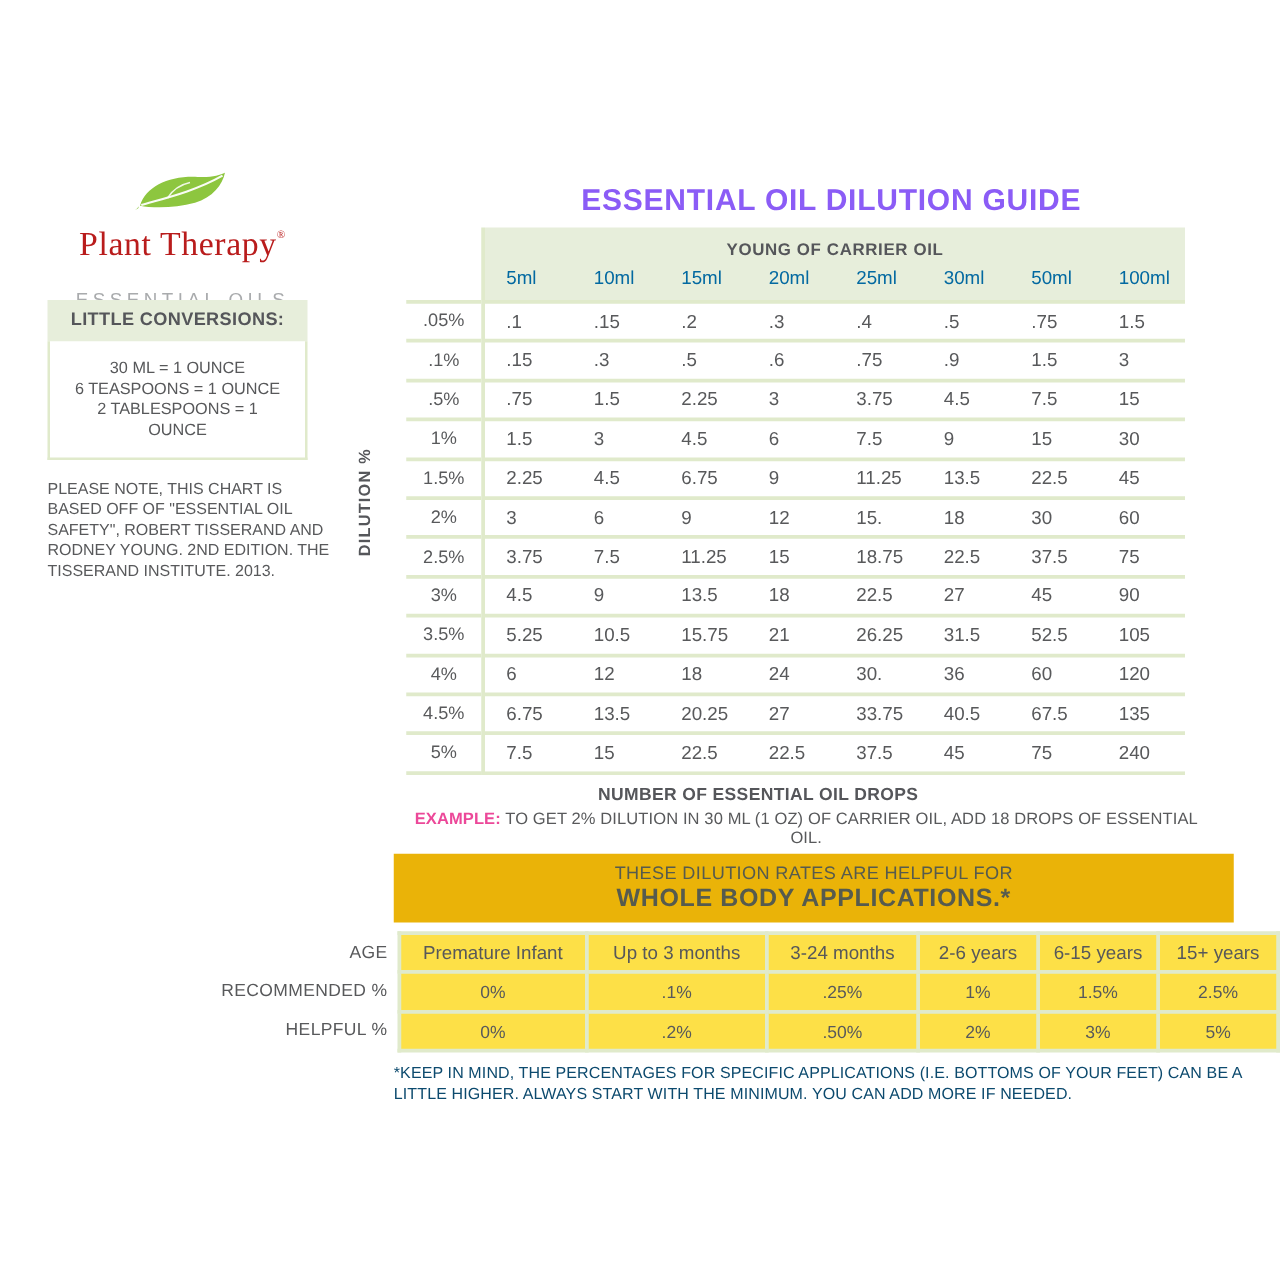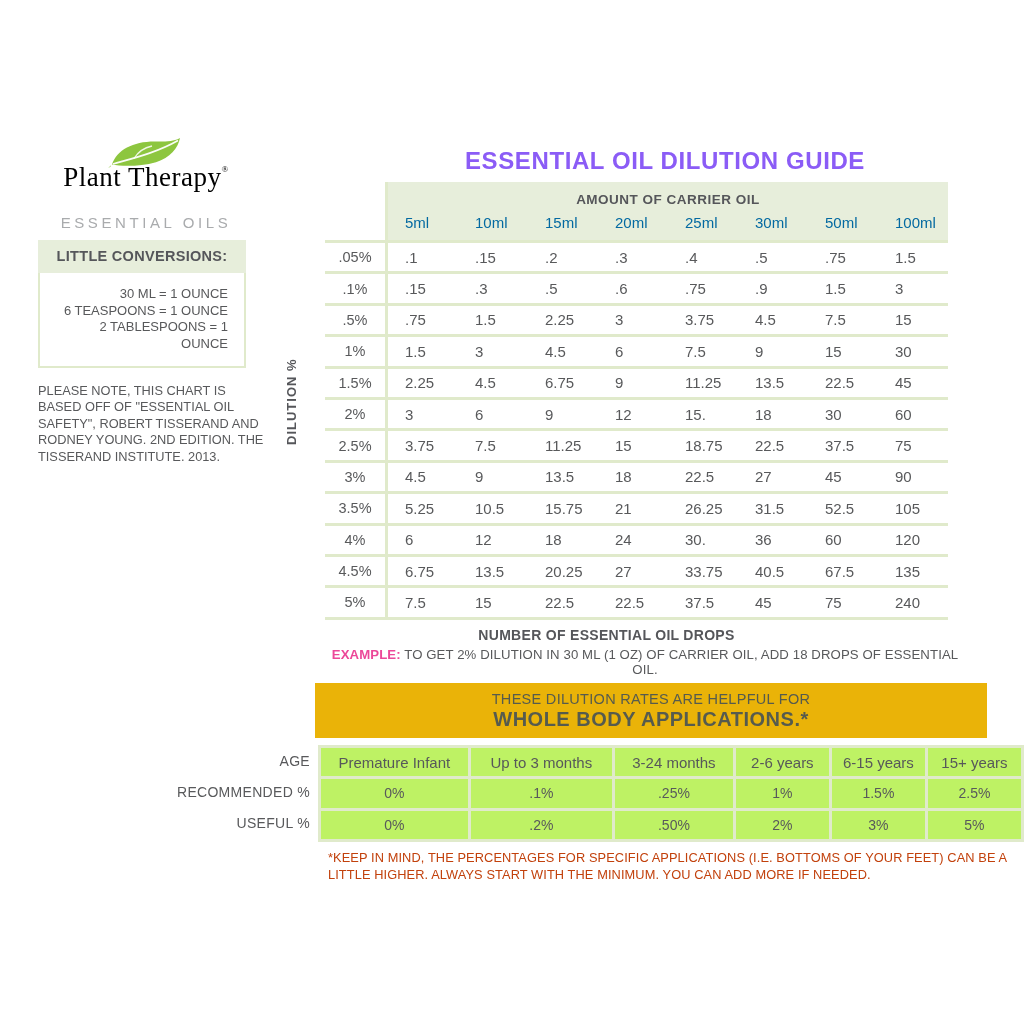--- a/index.html
+++ b/index.html
@@ -4,31 +4,31 @@
 <style>
   html,body{margin:0;padding:0;}
   body{
     width:1024px;height:1024px;position:relative;background:#ffffff;
     font-family:"Liberation Sans", sans-serif;overflow:hidden;
     -webkit-font-smoothing:antialiased;
   }
   
   .logo{position:absolute;left:56px;top:138px;width:180px;text-align:center;}
   .logo .leaf{display:block;margin:0 auto -6px 52px;}
-  .brand{font-family:"Liberation Serif", serif;font-size:27px;color:#000000;letter-spacing:.5px;}
+  .brand{font-family:"Liberation Serif", serif;font-size:27px;color:#b91c1c;letter-spacing:.5px;margin-top:18px;}
   .brand sup{font-size:9px;vertical-align:14px;}
   .tagline{font-size:15px;color:#a9abad;letter-spacing:3.6px;margin-top:21px;}
   
   .title{position:absolute;left:350px;top:147px;width:630px;text-align:center;
     font-size:24px;font-weight:bold;color:#8b5cf6;letter-spacing:.6px;}
   
   .conv{position:absolute;left:38px;top:240px;width:208px;}
   .conv-header{background:#e7eedb;height:33px;line-height:33px;text-align:center;
     font-weight:bold;font-size:14.5px;color:#55565a;letter-spacing:.3px;}
-  .conv-body{border:2px solid #e0eacb;border-top:none;padding:13px 16px 14px;text-align:right;
+  .conv-body{border:2px solid #e0eacb;border-top:none;padding:13px 16px 14px;text-align:center;
     font-size:13px;color:#57585a;line-height:16.5px;}
   
   .note{position:absolute;left:38px;top:383px;width:234px;font-size:12.8px;
     line-height:16.4px;color:#58595b;}
   
   .main-table{position:absolute;left:325px;top:182px;display:flex;}
   .pct-col{width:60px;border-bottom:3px solid #e0eacb;}
   .pct-spacer{height:58px;}
   .pct-cell{box-sizing:border-box;height:31.4px;border-top:3px solid #e0eacb;
     display:flex;align-items:center;justify-content:center;
@@ -55,26 +55,26 @@
   
   .apps-box{position:absolute;left:315px;top:683px;width:672px;height:55px;
     background:#eab308;text-align:center;color:#565b4e;}
   .apps-line1{padding-top:8px;font-size:14.5px;letter-spacing:.3px;}
   .apps-line2{font-size:20px;font-weight:bold;letter-spacing:.5px;margin-top:1px;}
   
   .age-labels{position:absolute;left:100px;top:745px;width:210px;text-align:right;}
   .age-label{height:31.3px;display:flex;align-items:center;justify-content:flex-end;
     font-size:14px;color:#58595b;letter-spacing:.3px;}
   .age-table{position:absolute;left:318px;top:745px;border-collapse:collapse;}
-  .age-table td{border:3px solid #e0eacb;background:#bef264;text-align:center;
+  .age-table td{border:3px solid #e0eacb;background:#fde047;text-align:center;
     font-size:14px;color:#58595b;height:28.3px;padding:0 2px;}
   .age-table tr.hdr td{font-size:15px;color:#57585a;}
   
   .footnote{position:absolute;left:315px;top:849px;width:690px;font-size:12.8px;
-    line-height:17px;color:#c2410c;letter-spacing:.1px;margin-left:13px;}
+    line-height:17px;color:#0c4a6e;letter-spacing:.1px;}
 </style>
 </head>
 <body>
 
 <div class="logo">
   <svg class="leaf" width="74" height="30" viewBox="0 0 74 30">
     <path d="M3,27 C4,26 2,29 0,30 L2,29 C3,28.4 3,27.6 3,27 Z" fill="#8dc63f"></path>
     <path d="M4,26.5 C9,11 27,2.5 50,3.5 C61,4 68,2.5 72,0 C70,10 62,20 48,24.2 C32,28.8 13,28.4 4,26.5 Z" fill="#8dc63f"></path>
     <path d="M5,26 C24,20.5 48,15 70,2.5" stroke="#ffffff" stroke-width="1.7" fill="none" opacity="0.95"></path>
     <path d="M26,20.5 C30,14 37,9.5 44,8" stroke="#ffffff" stroke-width="1.3" fill="none" opacity="0.85"></path>
@@ -110,21 +110,21 @@
       <div class="pct-cell">2%</div>
       <div class="pct-cell">2.5%</div>
       <div class="pct-cell">3%</div>
       <div class="pct-cell">3.5%</div>
       <div class="pct-cell">4%</div>
       <div class="pct-cell">4.5%</div>
       <div class="pct-cell">5%</div>
     </div>
   <div class="data-area">
     <div class="data-header">
-      <div class="doh-title">AMOUNT OF CARRIER OIL</div>
+      <div class="doh-title">YOUNG OF CARRIER OIL</div>
       <div class="doh-cols">
           <div class="doh-col">5ml</div>
           <div class="doh-col">10ml</div>
           <div class="doh-col">15ml</div>
           <div class="doh-col">20ml</div>
           <div class="doh-col">25ml</div>
           <div class="doh-col">30ml</div>
           <div class="doh-col">50ml</div>
           <div class="doh-col">100ml</div>
         </div>
@@ -258,21 +258,21 @@
 <div class="example"><b>EXAMPLE:</b><span> TO GET 2% DILUTION IN 30 ML (1 OZ) OF CARRIER OIL, ADD 18 DROPS OF ESSENTIAL OIL.</span></div>
 
 <div class="apps-box">
   <div class="apps-line1">THESE DILUTION RATES ARE HELPFUL FOR</div>
   <div class="apps-line2">WHOLE BODY APPLICATIONS.*</div>
 </div>
 
 <div class="age-labels">
     <div class="age-label">AGE</div>
     <div class="age-label">RECOMMENDED %</div>
-    <div class="age-label">USEFUL %</div>
+    <div class="age-label">HELPFUL %</div>
   </div>
 
 <table class="age-table">
   <tbody>
     <tr class="hdr">
         <td style="width: 144px;">Premature Infant</td>
         <td style="width: 139px;">Up to 3 months</td>
         <td style="width: 115px;">3-24 months</td>
         <td style="width: 90px;">2-6 years</td>
         <td style="width: 90px;">6-15 years</td>

